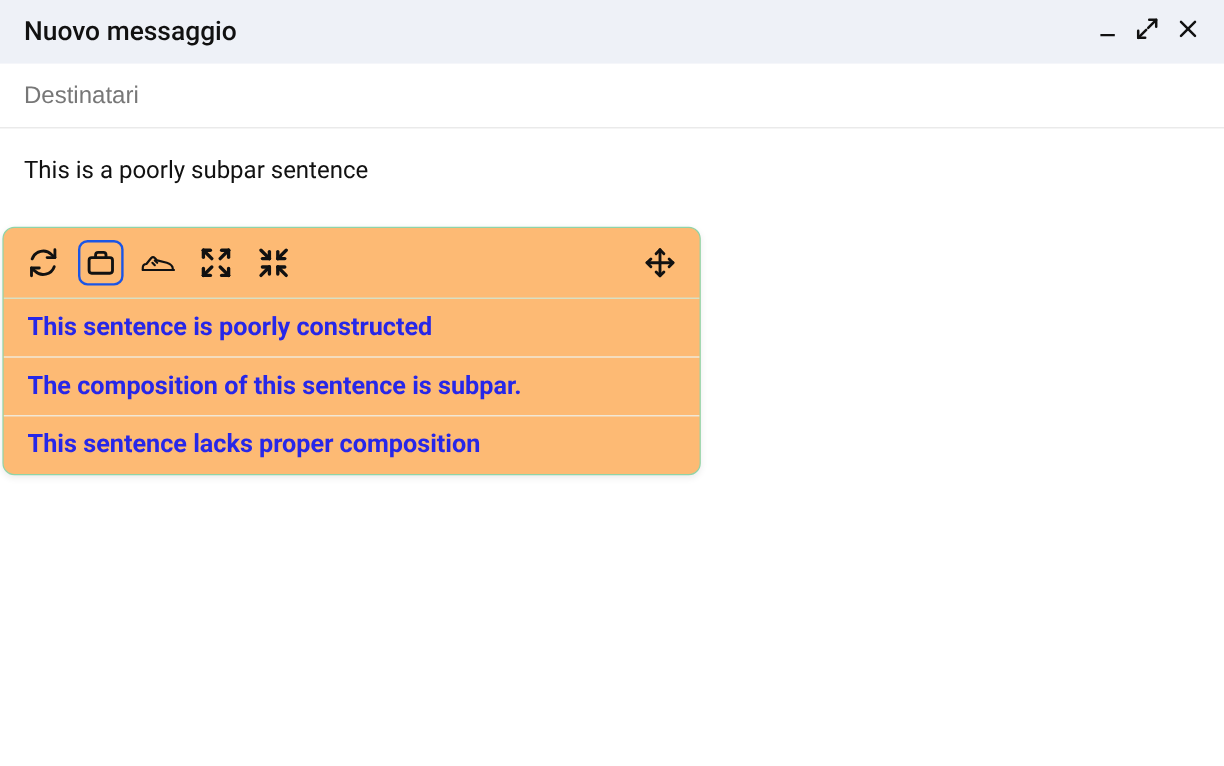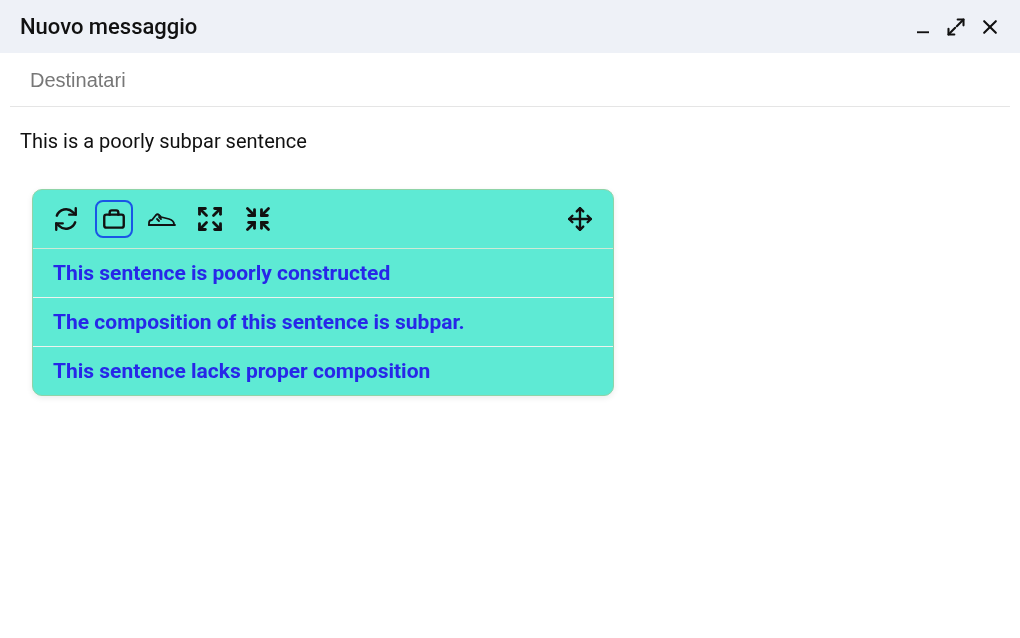--- a/index.html
+++ b/index.html
@@ -7,21 +7,21 @@
       font-family: -apple-system, BlinkMacSystemFont, "Segoe UI", Roboto, Arial, sans-serif;
       background: #fff;
       width: 1020px;
       height: 638px;
       overflow: hidden;
     }
     .header {
       background: #eef1f7;
       padding: 14px 20px;
       display: flex;
-      align-items: center;
+      align-items: flex-start;
       justify-content: space-between;
     }
     .header-title {
       font-size: 22px;
       font-weight: 500;
       color: #111;
     }
     .header-controls {
       display: flex;
       align-items: center;
@@ -32,21 +32,21 @@
       display: flex;
       align-items: center;
       justify-content: center;
     }
     .field-row {
       padding: 16px 20px 14px;
       border-bottom: 1px solid #e5e5e5;
       margin: 0 0px;
     }
     .field-wrap {
-      padding: 0 10px;
+      padding: 0 0;
     }
     .field-input {
       width: 100%;
       border: none;
       outline: none;
       font-size: 20px;
       color: #222;
       background: transparent;
     }
     .field-input::placeholder {
@@ -54,25 +54,25 @@
     }
     .body-area {
       padding: 22px 20px;
     }
     .body-text {
       font-size: 20px;
       color: #111;
       font-weight: 400;
     }
     .suggestion-panel {
-      margin: 14px 32px;
+      margin: 14px 2px;
       width: 582px;
       border: 1px solid #8fd4a8;
       border-radius: 10px;
-      background: #5eead4;
+      background: #fdba74;
       box-shadow: 0 2px 6px rgba(0,0,0,0.08);
       overflow: hidden;
     }
     .toolbar {
       display: flex;
       align-items: center;
       padding: 10px 14px;
       border-bottom: 1px solid #cfe9d6;
       gap: 10px;
     }

